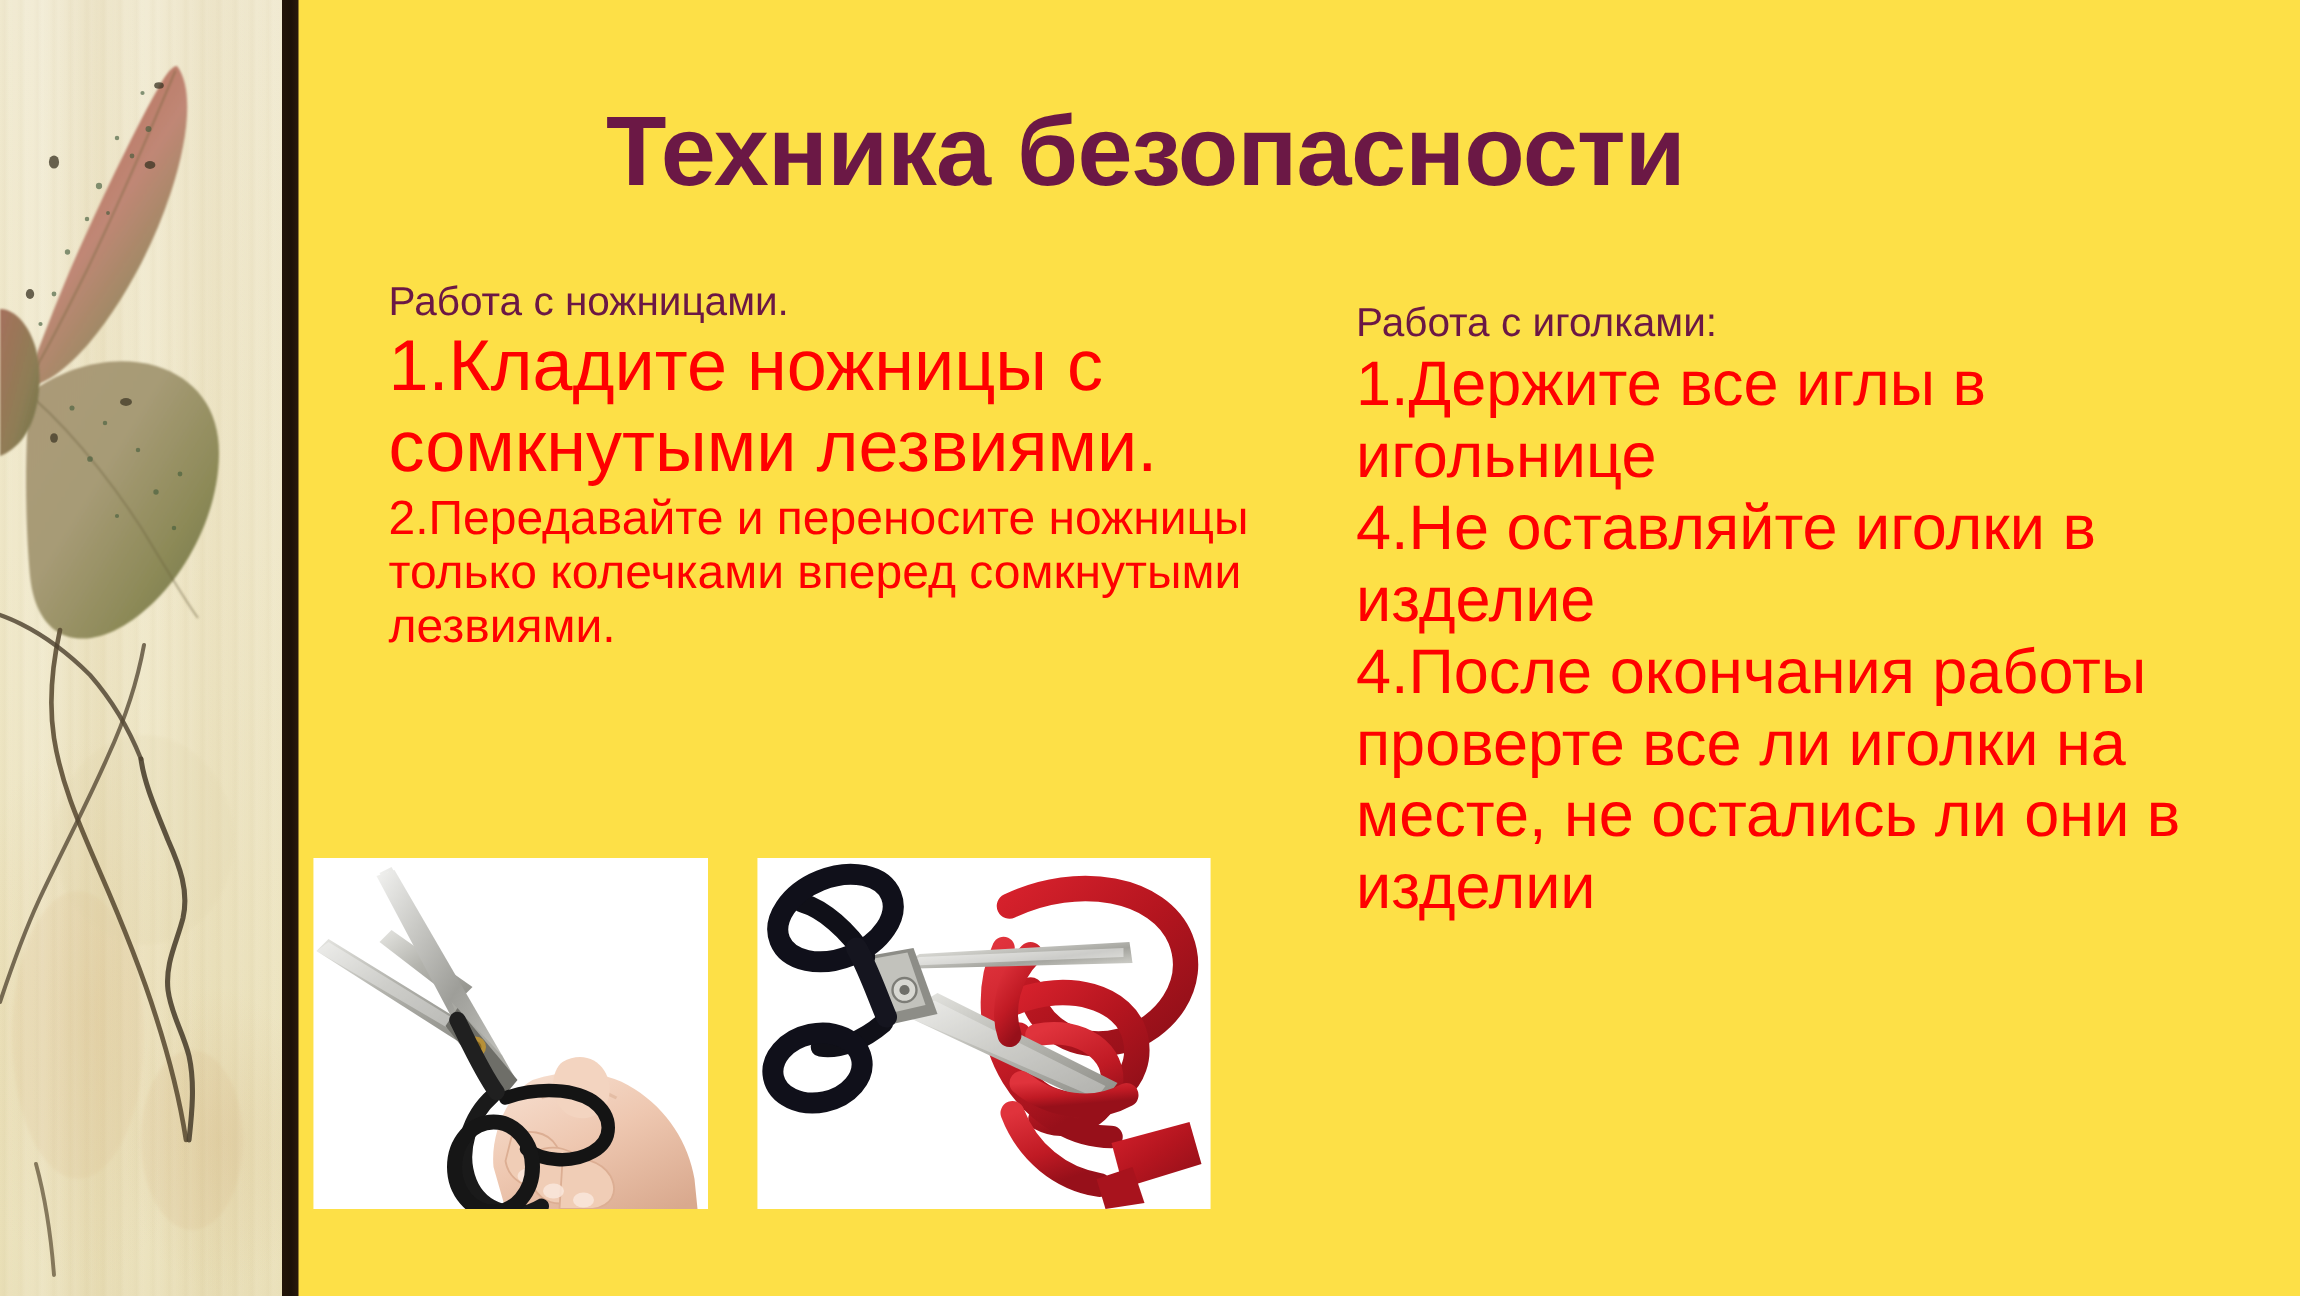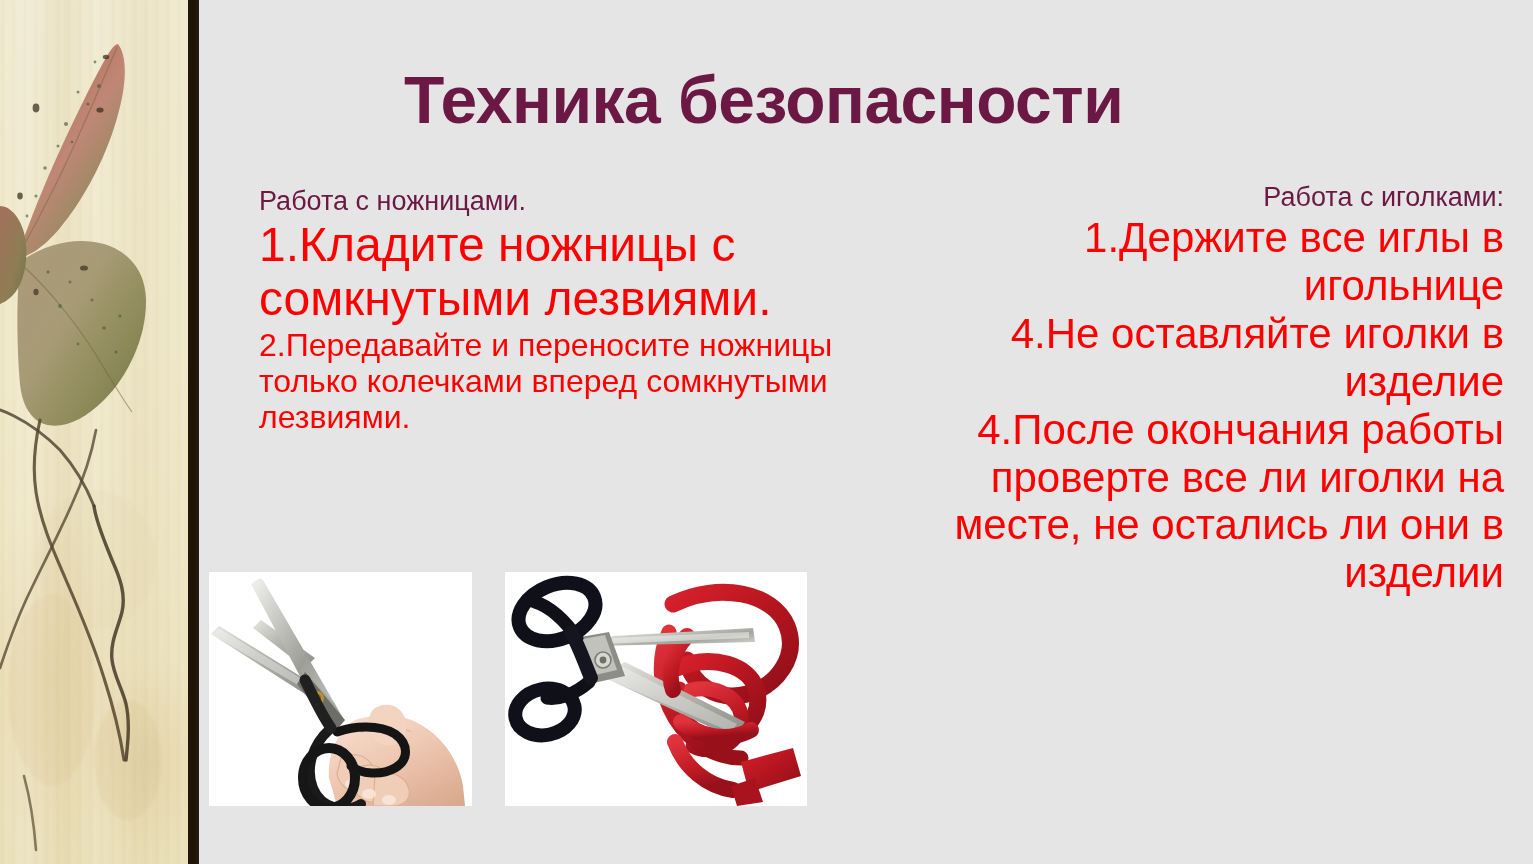--- a/index.html
+++ b/index.html
@@ -6,21 +6,21 @@
   html, body {
     margin: 0;
     padding: 0;
     background: #ffffff;
   }
   #slide {
     position: relative;
     width: 1533px;
     height: 864px;
     overflow: hidden;
-    background: #e5e5e5;
+    background: #fde047;
     font-family: "Liberation Sans", sans-serif;
     -webkit-font-smoothing: antialiased;
   }
 
   
   .left-panel {
     position: absolute;
     left: 0; top: 0;
     width: 188px;
     height: 864px;
@@ -74,40 +74,39 @@
   
   .col-left {
     position: absolute;
     left: 259px;
     top: 186px;
     width: 580px;
   }
   .col-right {
     position: absolute;
     left: 904px;
-    top: 182px;
+    top: 200px;
     width: 600px;
-    text-align: right;
   }
 
   .col-heading {
     color: #6b1845;
     font-size: 27px;
     line-height: 1.12;
     font-weight: normal;
     margin: 0 0 2px 0;
   }
   .item {
     color: #ff0000;
     font-weight: normal;
     margin: 0;
   }
   .item-l1 { font-size: 48px; line-height: 1.13; }
   .item-l2 { font-size: 32px; line-height: 1.13; }
-  .item-r  { font-size: 42px; line-height: 1.14; margin-left: 14px; }
+  .item-r  { font-size: 42px; line-height: 1.14; }
 
   
   .photo {
     position: absolute;
     background: #ffffff;
     overflow: hidden;
   }
   #photo-1 { left: 209px; top: 572px; width: 263px; height: 234px; }
   #photo-2 { left: 505px; top: 572px; width: 302px; height: 234px; }
   .photo svg { display: block; width: 100%; height: 100%; }

